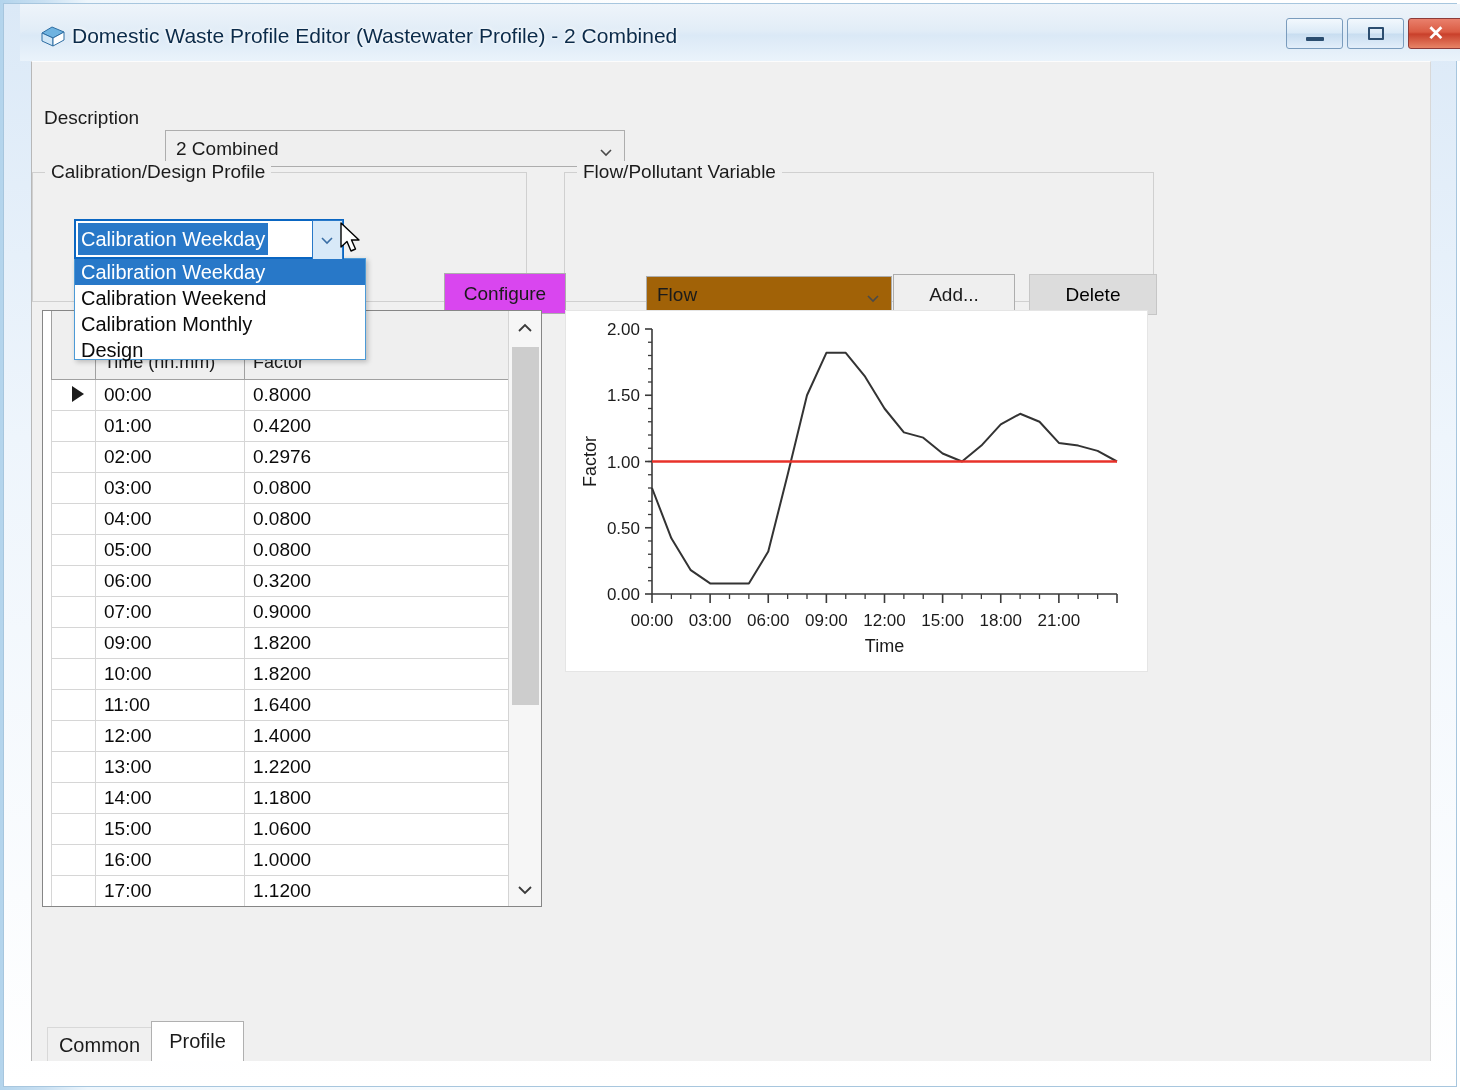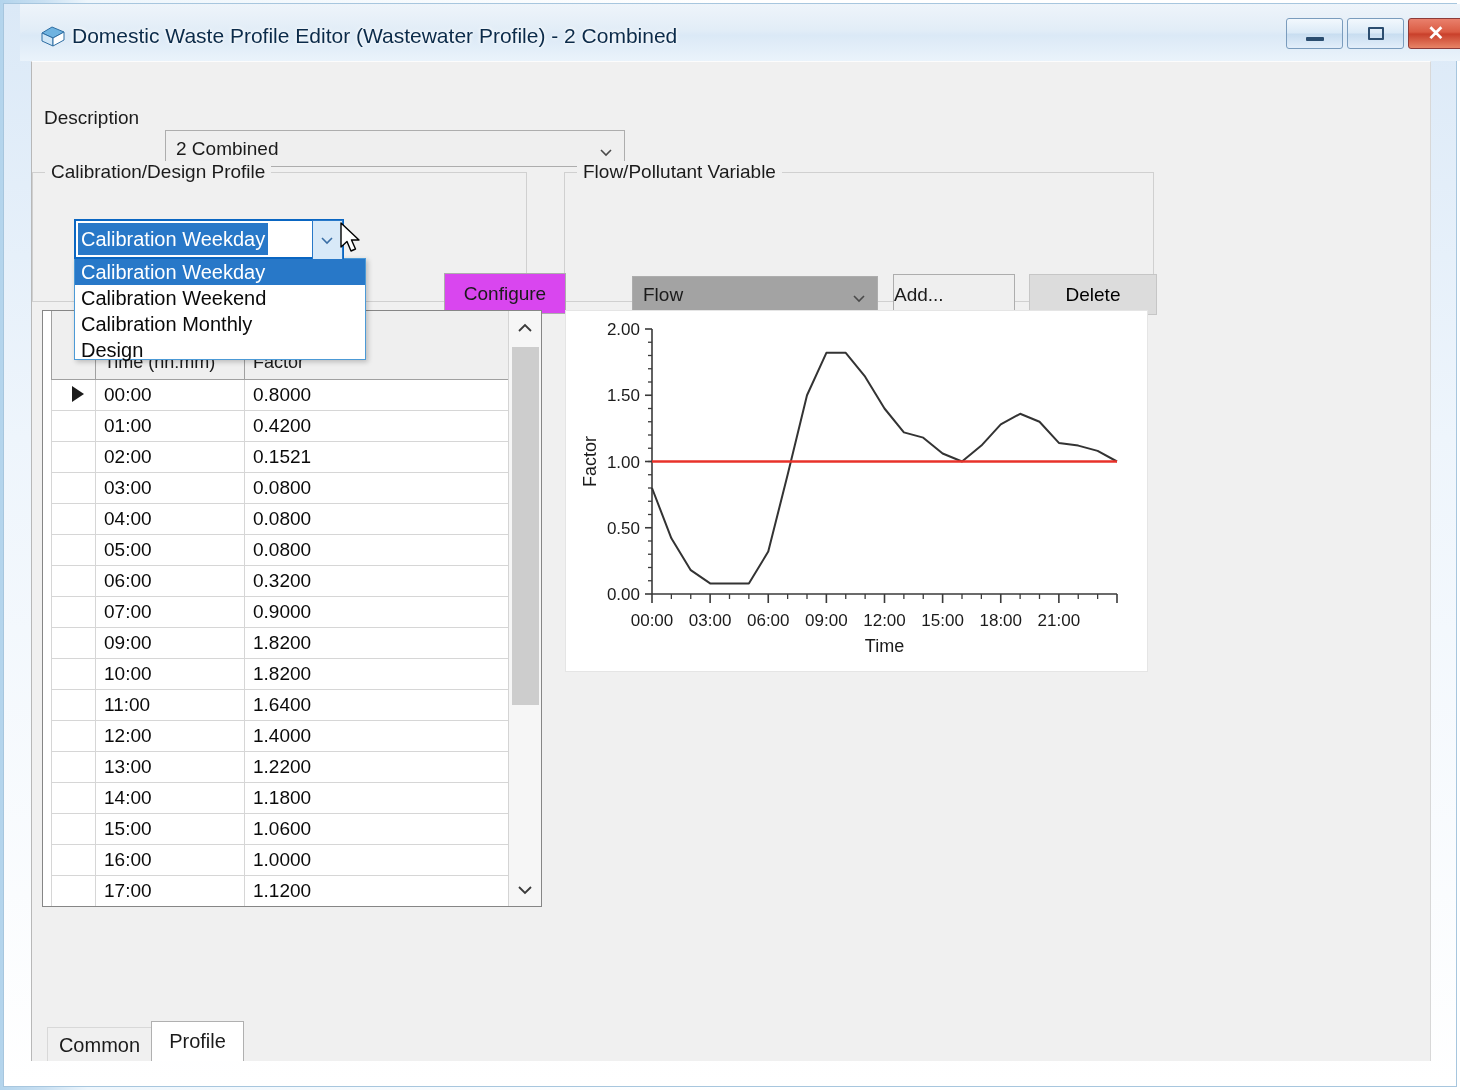--- a/index.html
+++ b/index.html
@@ -130,28 +130,28 @@
   .dd-item.sel{background:#2878c8;color:#ffffff;}
 
   #configure-btn{
     position:absolute;left:385px;top:211px;width:122px;height:41px;
     background:#d946ef;border:1px solid #adadad;box-sizing:border-box;
     font-size:19px;color:#1b1b1b;text-align:center;line-height:39px;margin-left:27px;
   }
 
   
   #flow-combo{
-    position:absolute;left:600px;top:214px;width:246px;height:37px;
-    background:#a3a3a3;border:1px solid #adadad;box-sizing:border-box;
+    position:absolute;left:614px;top:214px;width:246px;height:37px;
+    background:#a16207;border:1px solid #adadad;box-sizing:border-box;
   }
   #flow-combo-text{position:absolute;left:10px;top:7px;font-size:19px;color:#1b1b1b;}
   #add-btn{
     position:absolute;left:861px;top:212px;width:122px;height:41px;
     background:#efefef;border:1px solid #adadad;box-sizing:border-box;
-    font-size:19px;color:#1b1b1b;line-height:39px;
+    font-size:19px;color:#1b1b1b;text-align:center;line-height:39px;
   }
   #delete-btn{
     position:absolute;left:997px;top:212px;width:128px;height:41px;
     background:#dcdcdc;border:1px solid #c6c6c6;box-sizing:border-box;
     font-size:19px;color:#000000;text-align:center;line-height:39px;
   }
 
   
   #grid-wrap{
     position:absolute;left:10px;top:248px;width:500px;height:597px;
@@ -314,21 +314,21 @@
                   <td>0.8000</td>
                 </tr>
                 <tr>
                   <td class="cell-sel"></td>
                   <td class="cell-time">01:00</td>
                   <td>0.4200</td>
                 </tr>
                 <tr>
                   <td class="cell-sel"></td>
                   <td class="cell-time">02:00</td>
-                  <td>0.1521</td>
+                  <td>0.2976</td>
                 </tr>
                 <tr>
                   <td class="cell-sel"></td>
                   <td class="cell-time">03:00</td>
                   <td>0.0800</td>
                 </tr>
                 <tr>
                   <td class="cell-sel"></td>
                   <td class="cell-time">04:00</td>
                   <td>0.0800</td>

